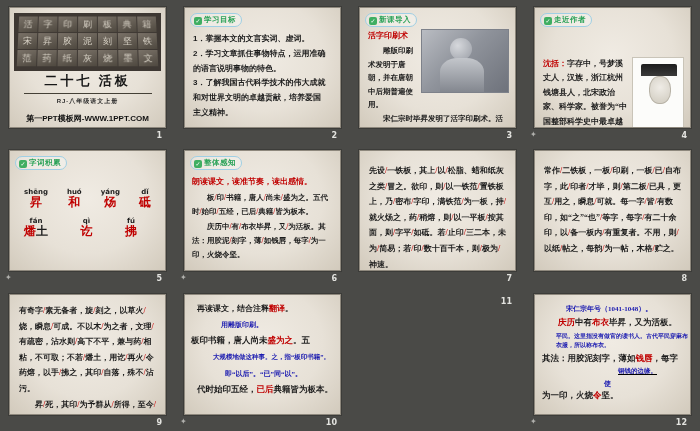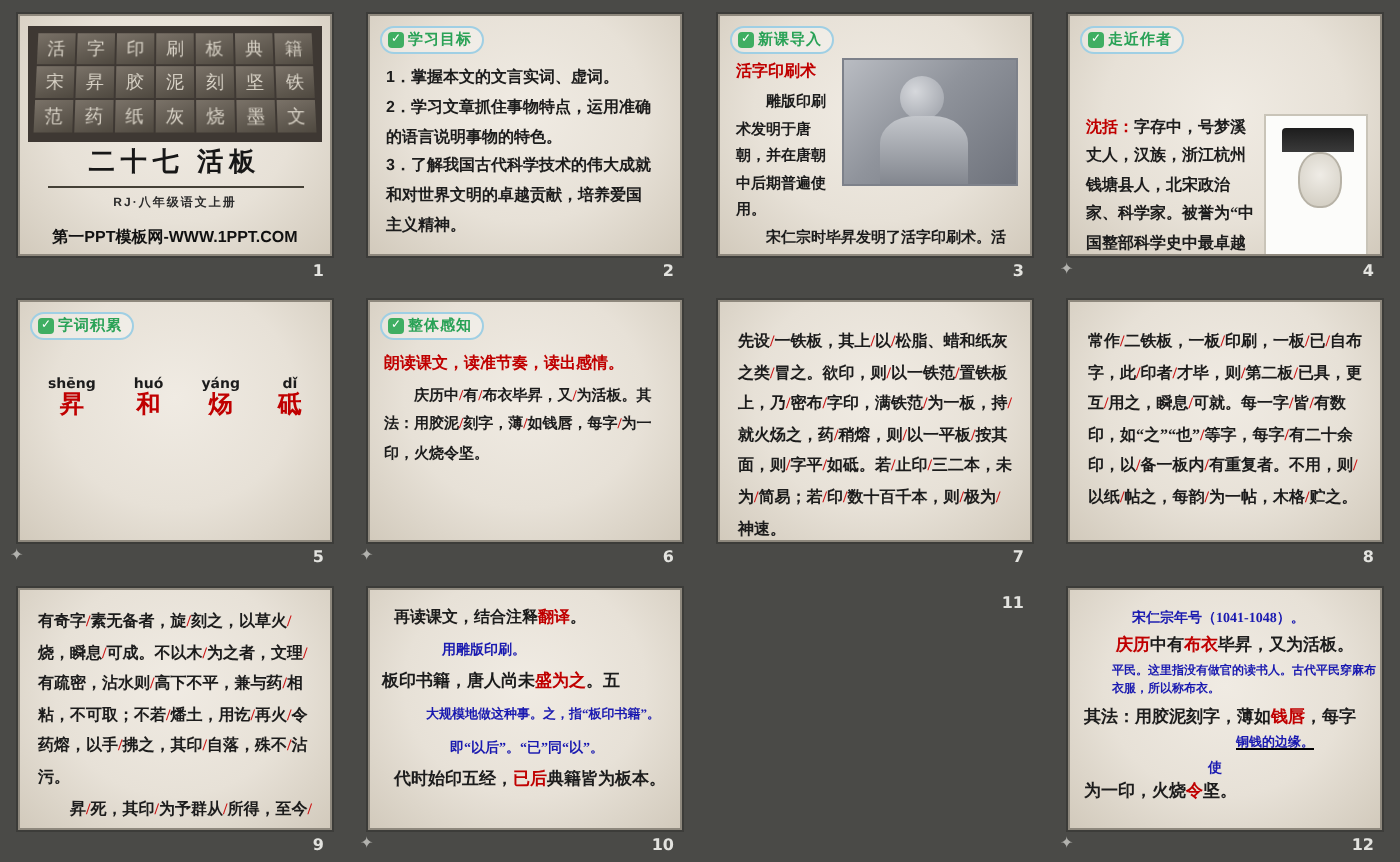--- a/index.html
+++ b/index.html
@@ -10,21 +10,21 @@
   .thumb { width:157px; height:121px; border:1px solid #8e887d; outline:1px solid #3c3c39;
            background:radial-gradient(ellipse at 50% 40%, #f0ebe3 0%, #e7e1d7 55%, #d2cabc 100%);
            overflow:hidden; position:relative; }
   .strip { height:14px; display:flex; align-items:center; justify-content:space-between; padding:0 4px 0 0; margin-left:-4px; }
   .star { font-size:8px; color:#b2b2ae; line-height:1; }
   .star::before { content:"✦"; }
   .star[data-show="false"] { visibility:hidden; }
   .num { font-size:8px; font-weight:bold; color:#e3e3df; font-family:"DejaVu Sans", sans-serif; }
 
   
-  .badge { display:inline-flex; align-items:center; gap:2px; border:1px solid #9fcfe4; border-radius:9px;
+  .badge { display:inline-flex; align-items:flex-end; gap:2px; border:1px solid #9fcfe4; border-radius:9px;
            padding:1px 5px 1px 3px; margin:5px 0 0 5px; background:rgba(255,255,255,0.35); }
   .badge-icon { width:8px; height:8px; background:#3fae62; border-radius:2px; color:#fff; font-size:6px;
                 line-height:8px; text-align:center; display:inline-block; }
   .badge-icon::before { content:"✓"; }
   .badge-label { font-size:7.5px; font-weight:bold; color:#2aa257; letter-spacing:0.5px; }
 
   .c-k { color:#1c1c1c; }
   .c-r { color:#c00000; }
   .c-b { color:#1a1ab0; }
   .sl  { color:#cc1111; }
@@ -224,36 +224,51 @@
           </div>
             <div class="pyitem">
             <div class="py">yáng</div>
             <div class="ch"><span class="c-r">炀</span><span class="c-k"></span></div>
           </div>
             <div class="pyitem">
             <div class="py">dǐ</div>
             <div class="ch"><span class="c-r">砥</span><span class="c-k"></span></div>
           </div>
           </div>
+        <div class="pyrow pyrow2">
+            <div class="pyitem">
+            <div class="py">fán</div>
+            <div class="ch"><span class="c-r">燔</span><span class="c-k">土</span></div>
+          </div>
+            <div class="pyitem">
+            <div class="py">qì</div>
+            <div class="ch"><span class="c-r">讫</span><span class="c-k"></span></div>
+          </div>
+            <div class="pyitem">
+            <div class="py">fú</div>
+            <div class="ch"><span class="c-r">拂</span><span class="c-k"></span></div>
+          </div>
+          </div>
       </div>
     </div>
     <div class="strip">
       <span class="star" data-show="true"></span>
       <span class="num">5</span>
     </div>
   </div>
 
   <div class="cell">
     <div class="thumb">
       <div class="badge">
         <span class="badge-icon"></span>
         <span class="badge-label">整体感知</span>
       </div>
       <div class="s6-body serif">
         <div class="s6-head">朗读课文，读准节奏，读出感情。</div>
+        <p class="txt">板<span class="sl">/</span>印<span class="sl">/</span>书籍，唐人<span class="sl">/</span>尚未<span class="sl">/</span>盛为之。五代时<span class="sl">/</span>始印<span class="sl">/</span>五经，已后<span class="sl">/</span>典籍<span class="sl">/</span>皆为板本。</p>
         <p class="txt">庆历中<span class="sl">/</span>有<span class="sl">/</span>布衣毕昇，又<span class="sl">/</span>为活板。其法：用胶泥<span class="sl">/</span>刻字，薄<span class="sl">/</span>如钱唇，每字<span class="sl">/</span>为一印，火烧令坚。</p>
       </div>
     </div>
     <div class="strip">
       <span class="star" data-show="true"></span>
       <span class="num">6</span>
     </div>
   </div>
 
   <div class="cell">

